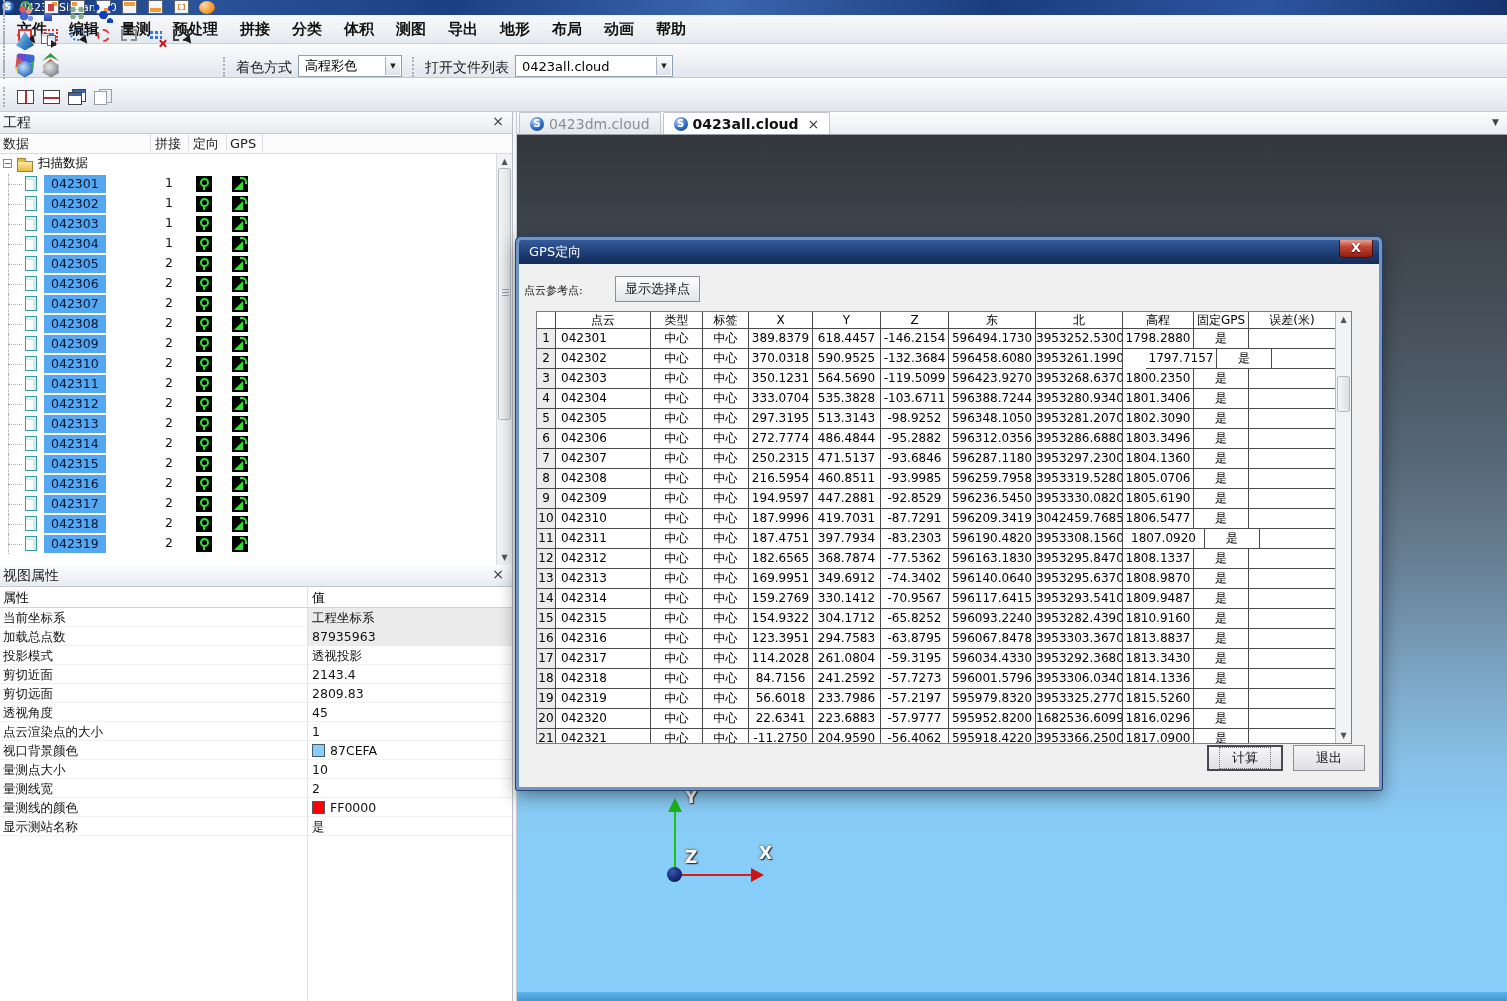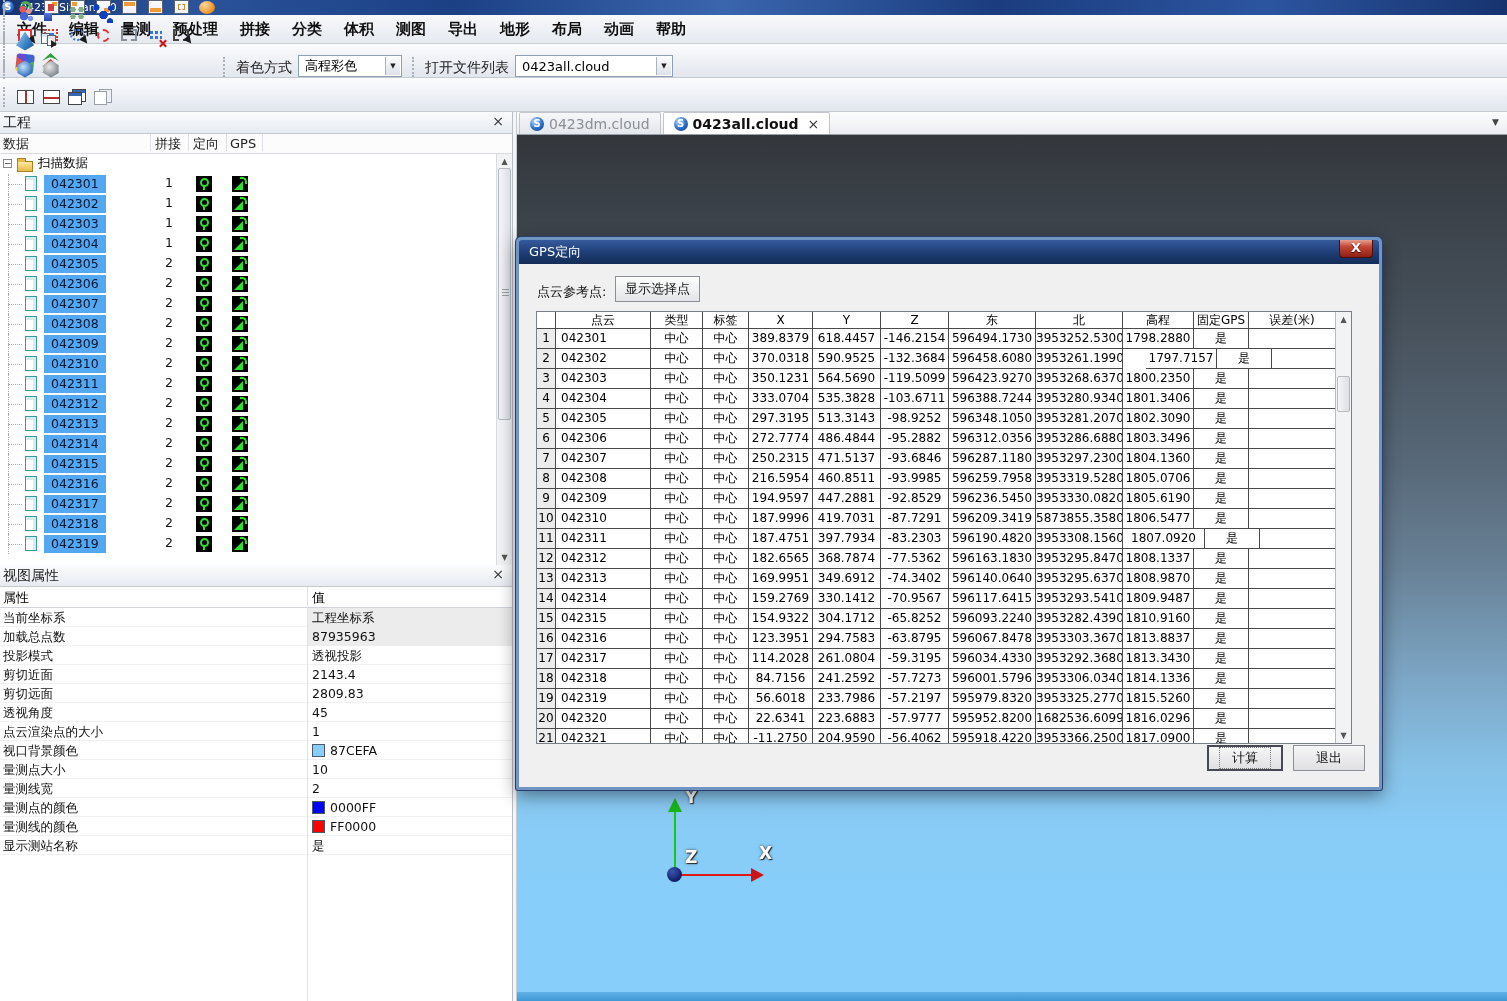--- a/index.html
+++ b/index.html
@@ -186,21 +186,21 @@
   
   #dialog { position:absolute; left:516px; top:237px; width:866px; height:553px;
     background:#f0f0f0; border:3px solid #7195c2; border-radius:5px 5px 2px 2px;
     box-shadow:0 0 0 1px #27406e, 0 5px 18px rgba(0,0,0,.45); }
   #dlg-title { height:24px; background:linear-gradient(#355a9c,#1b3a70 60%,#142c58); border-radius:2px 2px 0 0;
     color:#fff; font-size:13px; line-height:24px; padding-left:10px; position:relative; }
   #dlg-close { position:absolute; right:6px; top:0; width:34px; height:18px;
     background:linear-gradient(#e8a090,#c44434 40%,#8f2015); border:1px solid #4a100a; border-top:none; border-radius:0 0 4px 4px;
     color:#fff; text-align:center; line-height:16px; font-size:13px; font-weight:bold; text-shadow:0 1px 1px #400; }
   #dlg-body { position:relative; width:100%; height:calc(100% - 24px); }
-  #ref-label { position:absolute; left:18px; top:19px; font-size:13px; color:#111; }
+  #ref-label { position:absolute; left:5px; top:19px; font-size:11px; color:#111; }
   #show-btn { position:absolute; left:96px; top:12px; height:26px; padding:0 9px; font-size:13px; color:#111;
     background:linear-gradient(#fdfdfd,#e3e5e8); border:1px solid #8a8f98; display:flex; align-items:center; }
   #tbl-wrap { position:absolute; left:17px; top:47px; width:816px; height:433px; background:#fff; border:1px solid #7a7f88; overflow:hidden; }
   #tbl { position:absolute; left:0; top:0; right:17px; bottom:0; font-size:12px; color:#000; }
   .trow { display:flex; height:20px; }
   .trow.head { height:17px; }
   .tcell { flex:none; border-right:1px solid #4a4a4a; border-bottom:1px solid #4a4a4a; text-align:center; line-height:19px; overflow:hidden; white-space:nowrap; }
   .trow.head .tcell { line-height:16px; border-bottom:1px solid #4a4a4a; background:#fff; }
   .tcell.num { background:#ececec; }
   .tcell.cloud { text-align:left; padding-left:5px; }
@@ -807,27 +807,20 @@
       <div class="prop-row">
         <span class="prop-label">量测点大小</span>
         <span class="prop-value">
           <span>10</span>
         </span>
       </div>
       <div class="prop-row">
         <span class="prop-label">量测线宽</span>
         <span class="prop-value">
           <span>2</span>
-        </span>
-      </div>
-      <div class="prop-row">
-        <span class="prop-label">量测点的颜色</span>
-        <span class="prop-value">
-          <span class="swatch" style="background: rgb(0, 0, 255);"></span>
-          <span>0000FF</span>
         </span>
       </div>
       <div class="prop-row">
         <span class="prop-label">量测线的颜色</span>
         <span class="prop-value">
           <span class="swatch" style="background: rgb(255, 0, 0);"></span>
           <span>FF0000</span>
         </span>
       </div>
       <div class="prop-row">
@@ -1024,21 +1017,21 @@
           </div>
           <div class="trow">
             <span class="tcell num" style="width: 19px;">10</span>
             <span class="tcell cloud" style="width: 95px;">042310</span>
             <span class="tcell" style="width: 52px;">中心</span>
             <span class="tcell" style="width: 46px;">中心</span>
             <span class="tcell" style="width: 64px;">187.9996</span>
             <span class="tcell" style="width: 68px;">419.7031</span>
             <span class="tcell" style="width: 68px;">-87.7291</span>
             <span class="tcell" style="width: 87px;">596209.3419</span>
-            <span class="tcell" style="width: 87px;">5873855.3580</span>
+            <span class="tcell" style="width: 87px;">3042459.7685</span>
             <span class="tcell" style="width: 71px;">1806.5477</span>
             <span class="tcell" style="width: 55px;">是</span>
             <span class="tcell" style="width: 87px;"></span>
           </div>
           <div class="trow">
             <span class="tcell num" style="width: 19px;">11</span>
             <span class="tcell cloud" style="width: 95px;">042311</span>
             <span class="tcell" style="width: 52px;">中心</span>
             <span class="tcell" style="width: 46px;">中心</span>
             <span class="tcell" style="width: 64px;">187.4751</span>

